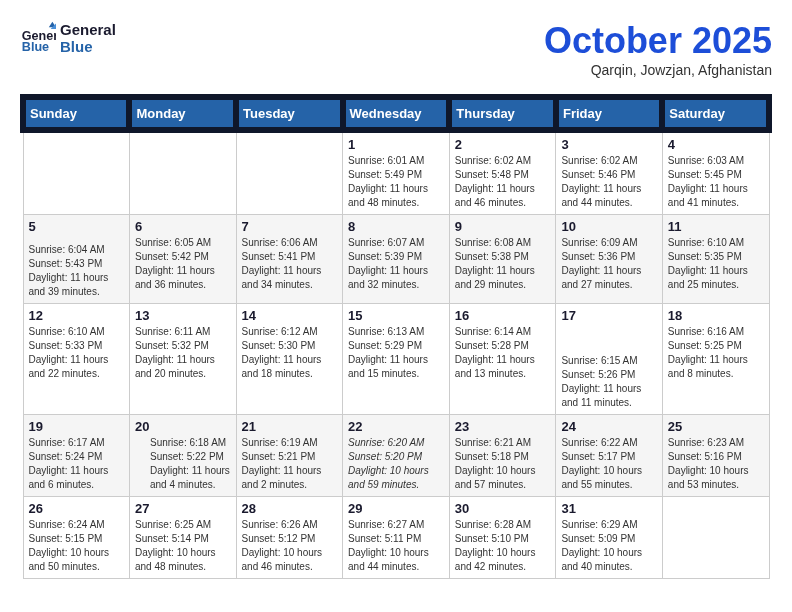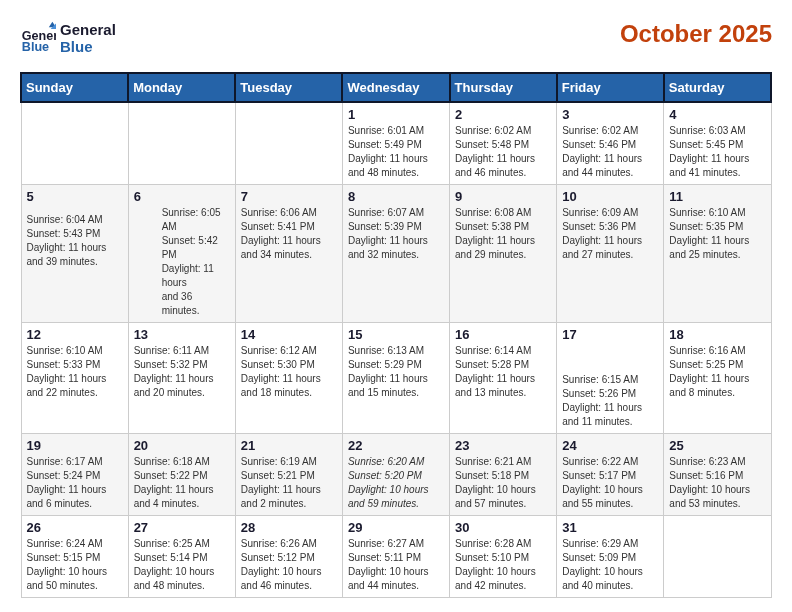--- a/index.html
+++ b/index.html
@@ -22,42 +22,42 @@
       gap: 4px;
     }
     .logo-icon {
       width: 36px;
       height: 36px;
     }
     .title-block {
       text-align: right;
     }
     .month-title {
-      font-size: 24px;
+      font-size: 36px;
       font-weight: bold;
-      color: #c2410c;
+      color: #1d4ed8;
       text-align: center;
     }
     .location {
       font-size: 14px;
       color: #333;
     }
     .calendar {
       width: 100%;
       border-collapse: collapse;
       border: 1px solid #ccc;
     }
     .calendar th {
       background-color: #2563a8;
       color: #fff;
       font-size: 13px;
       font-weight: bold;
       padding: 6px 4px;
       text-align: left;
-      border: 2px solid #0f172a;
+      border: 6px solid #0f172a;
     }
     .calendar td {
       vertical-align: top;
       border: 1px solid #ccc;
       padding: 4px 5px;
       width: 107px;
       min-height: 90px;
       background: #fff;
     }
     .calendar tr:nth-child(even) td {
@@ -89,20 +89,21 @@
       <polygon points="32,8 40,8 36,2" fill="#2563a8"></polygon>
       <polygon points="34,10 40,10 40,4" fill="#4a90d9"></polygon>
     </svg>
     <div>
       <div style="font-size:15px;font-weight:bold;color:#1a1a2e;">General</div>
       <div style="font-size:15px;font-weight:bold;color:#2563a8;">Blue</div>
     </div>
   </div>
   <div class="title-block">
     <div class="month-title">October 2025</div>
+    <div class="location">Qarqin, Jowzjan, Afghanistan</div>
   </div>
 </div>
 
 <table class="calendar">
   <thead>
     <tr>
     <th>Sunday</th>
         <th>Monday</th>
         <th>Tuesday</th>
         <th>Wednesday</th>
@@ -148,21 +149,21 @@
       <tr>
         <td>
           <div class="day-num">5</div>
           <div class="day-info" style="white-space: pre-line; margin-top: 9px;">Sunrise: 6:04 AM
 Sunset: 5:43 PM
 Daylight: 11 hours
 and 39 minutes.</div>
         </td>
         <td>
           <div class="day-num">6</div>
-          <div class="day-info" style="white-space: pre-line; margin-left: 28px;">Sunrise: 6:05 AM
+          <div class="day-info" style="white-space: pre-line;">Sunrise: 6:05 AM
 Sunset: 5:42 PM
 Daylight: 11 hours
 and 36 minutes.</div>
         </td>
         <td>
           <div class="day-num">7</div>
           <div class="day-info" style="white-space: pre-line;">Sunrise: 6:06 AM
 Sunset: 5:41 PM
 Daylight: 11 hours
 and 34 minutes.</div>
@@ -250,21 +251,21 @@
       <tr>
         <td>
           <div class="day-num">19</div>
           <div class="day-info" style="white-space: pre-line;">Sunrise: 6:17 AM
 Sunset: 5:24 PM
 Daylight: 11 hours
 and 6 minutes.</div>
         </td>
         <td>
           <div class="day-num">20</div>
-          <div class="day-info" style="white-space: pre-line;">Sunrise: 6:18 AM
+          <div class="day-info" style="white-space: pre-line; margin-left: 15px;">Sunrise: 6:18 AM
 Sunset: 5:22 PM
 Daylight: 11 hours
 and 4 minutes.</div>
         </td>
         <td>
           <div class="day-num">21</div>
           <div class="day-info" style="white-space: pre-line;">Sunrise: 6:19 AM
 Sunset: 5:21 PM
 Daylight: 11 hours
 and 2 minutes.</div>

